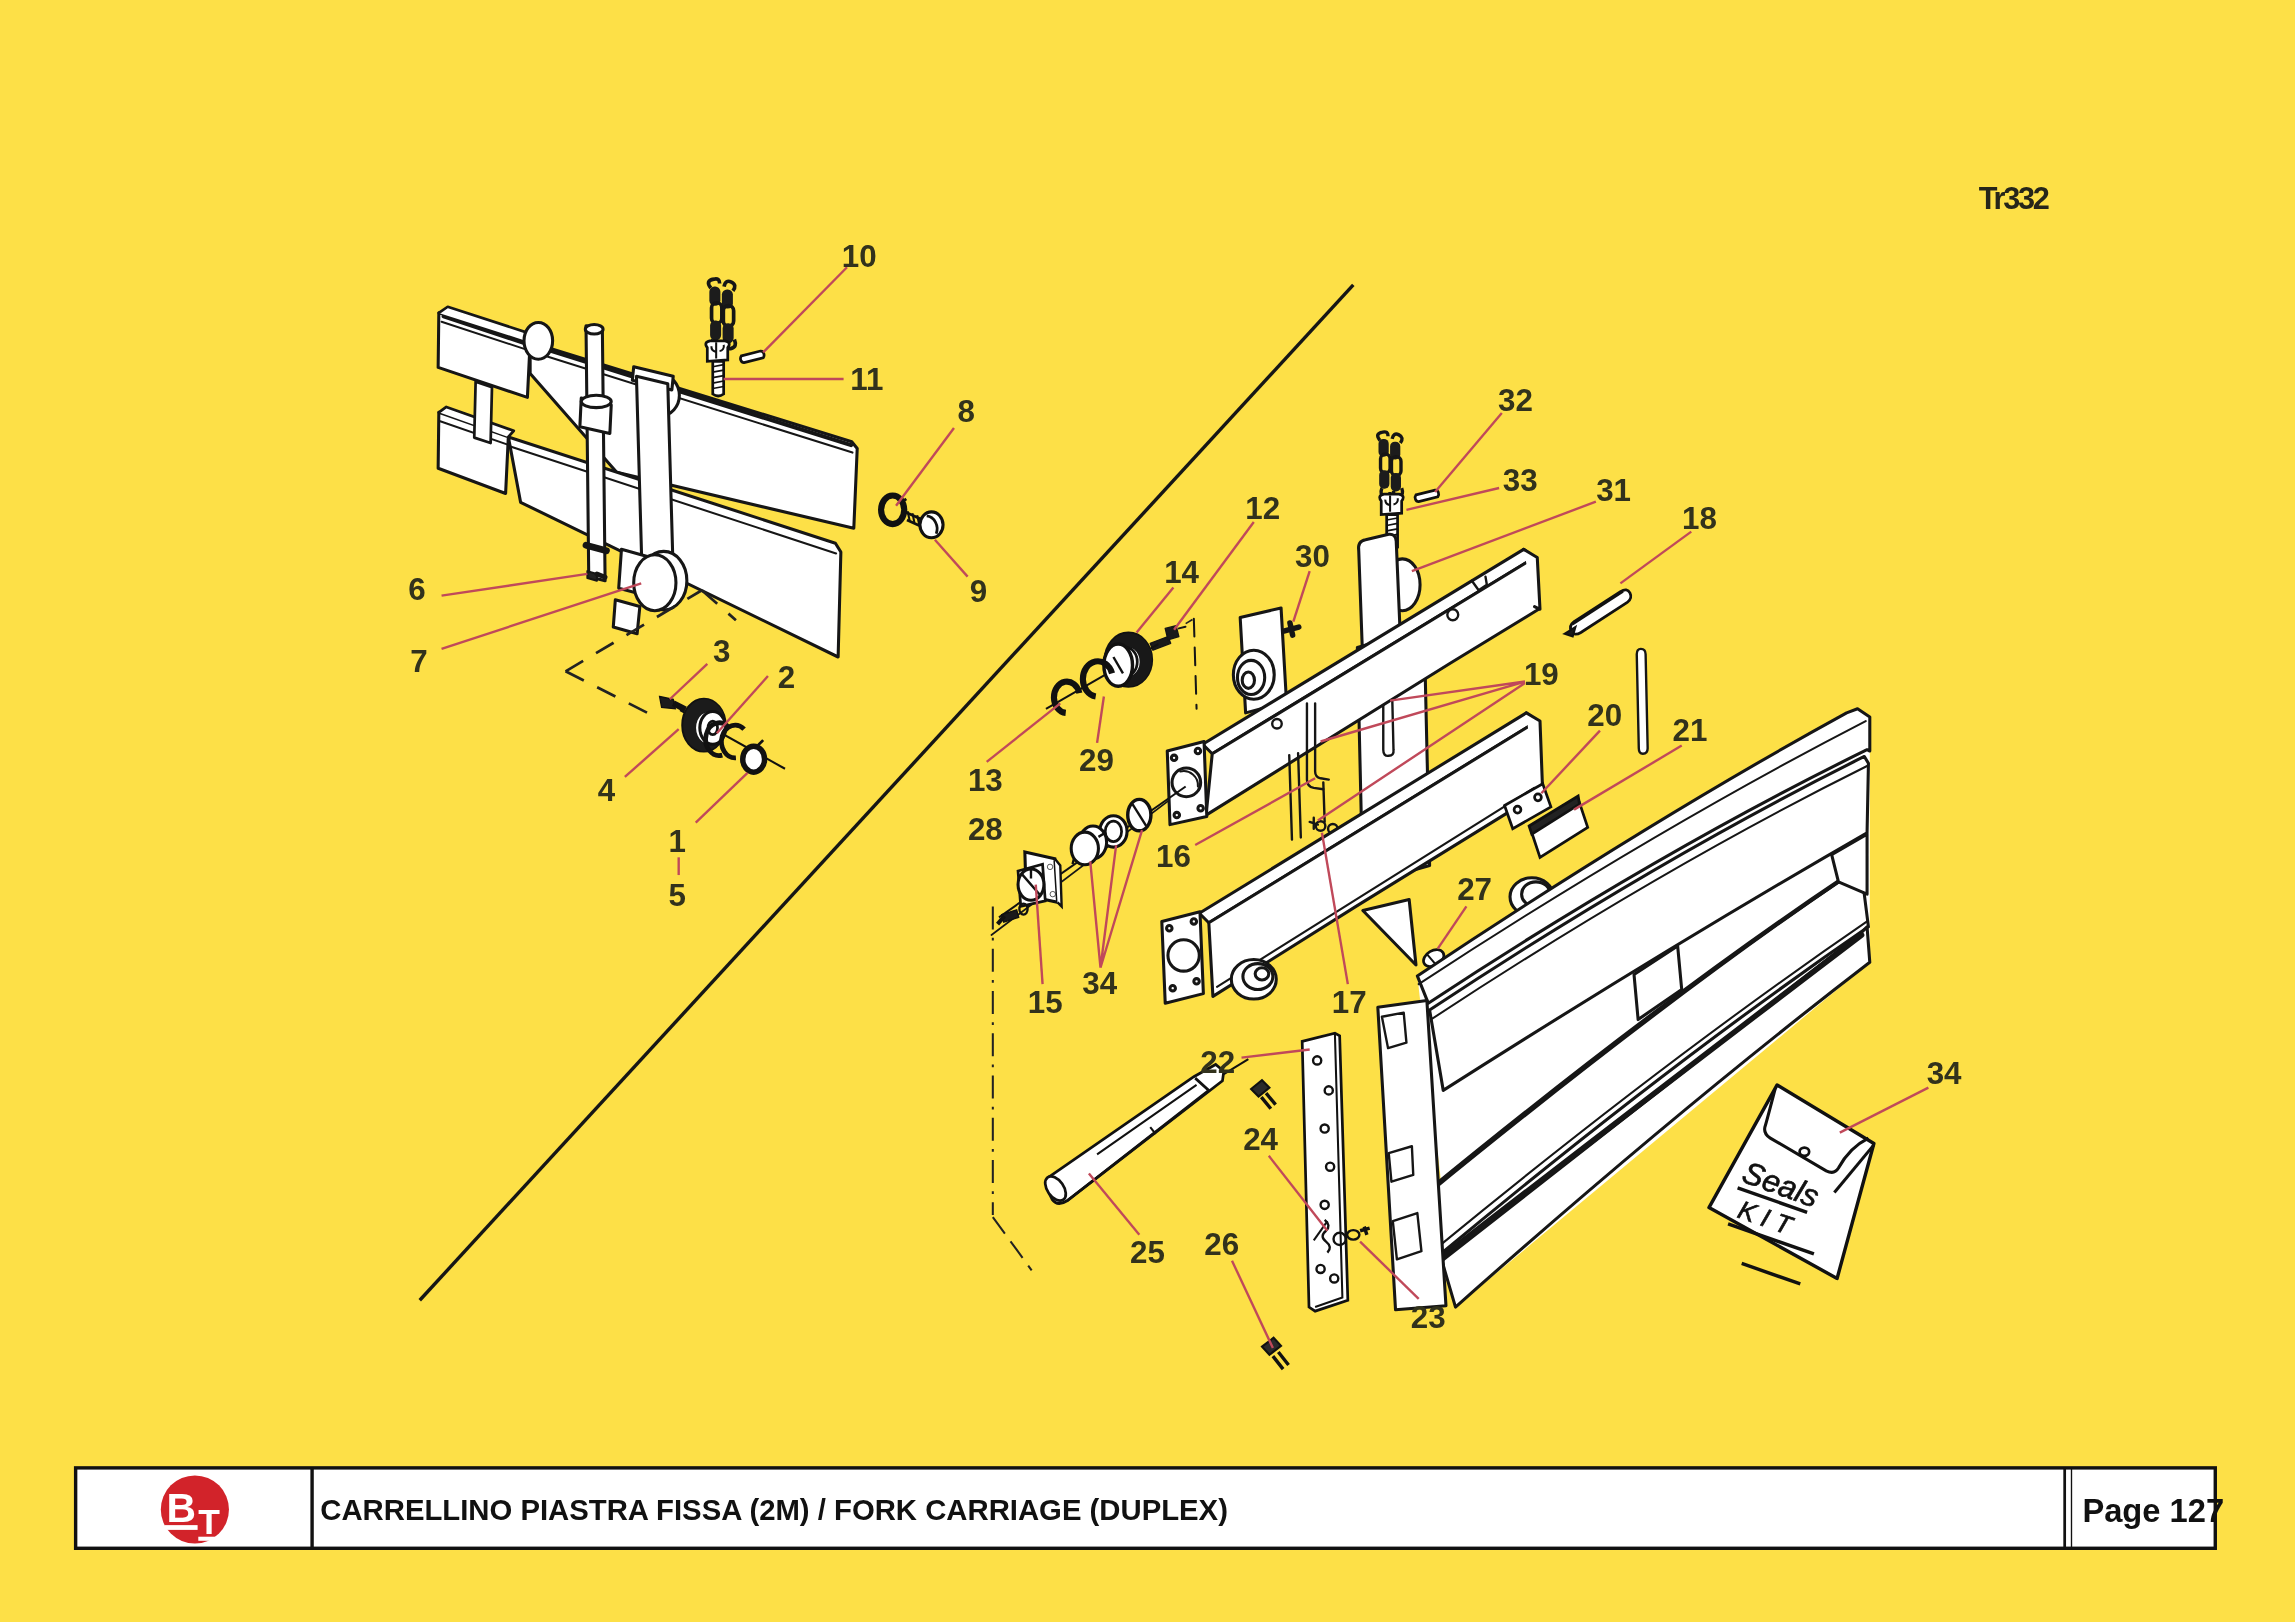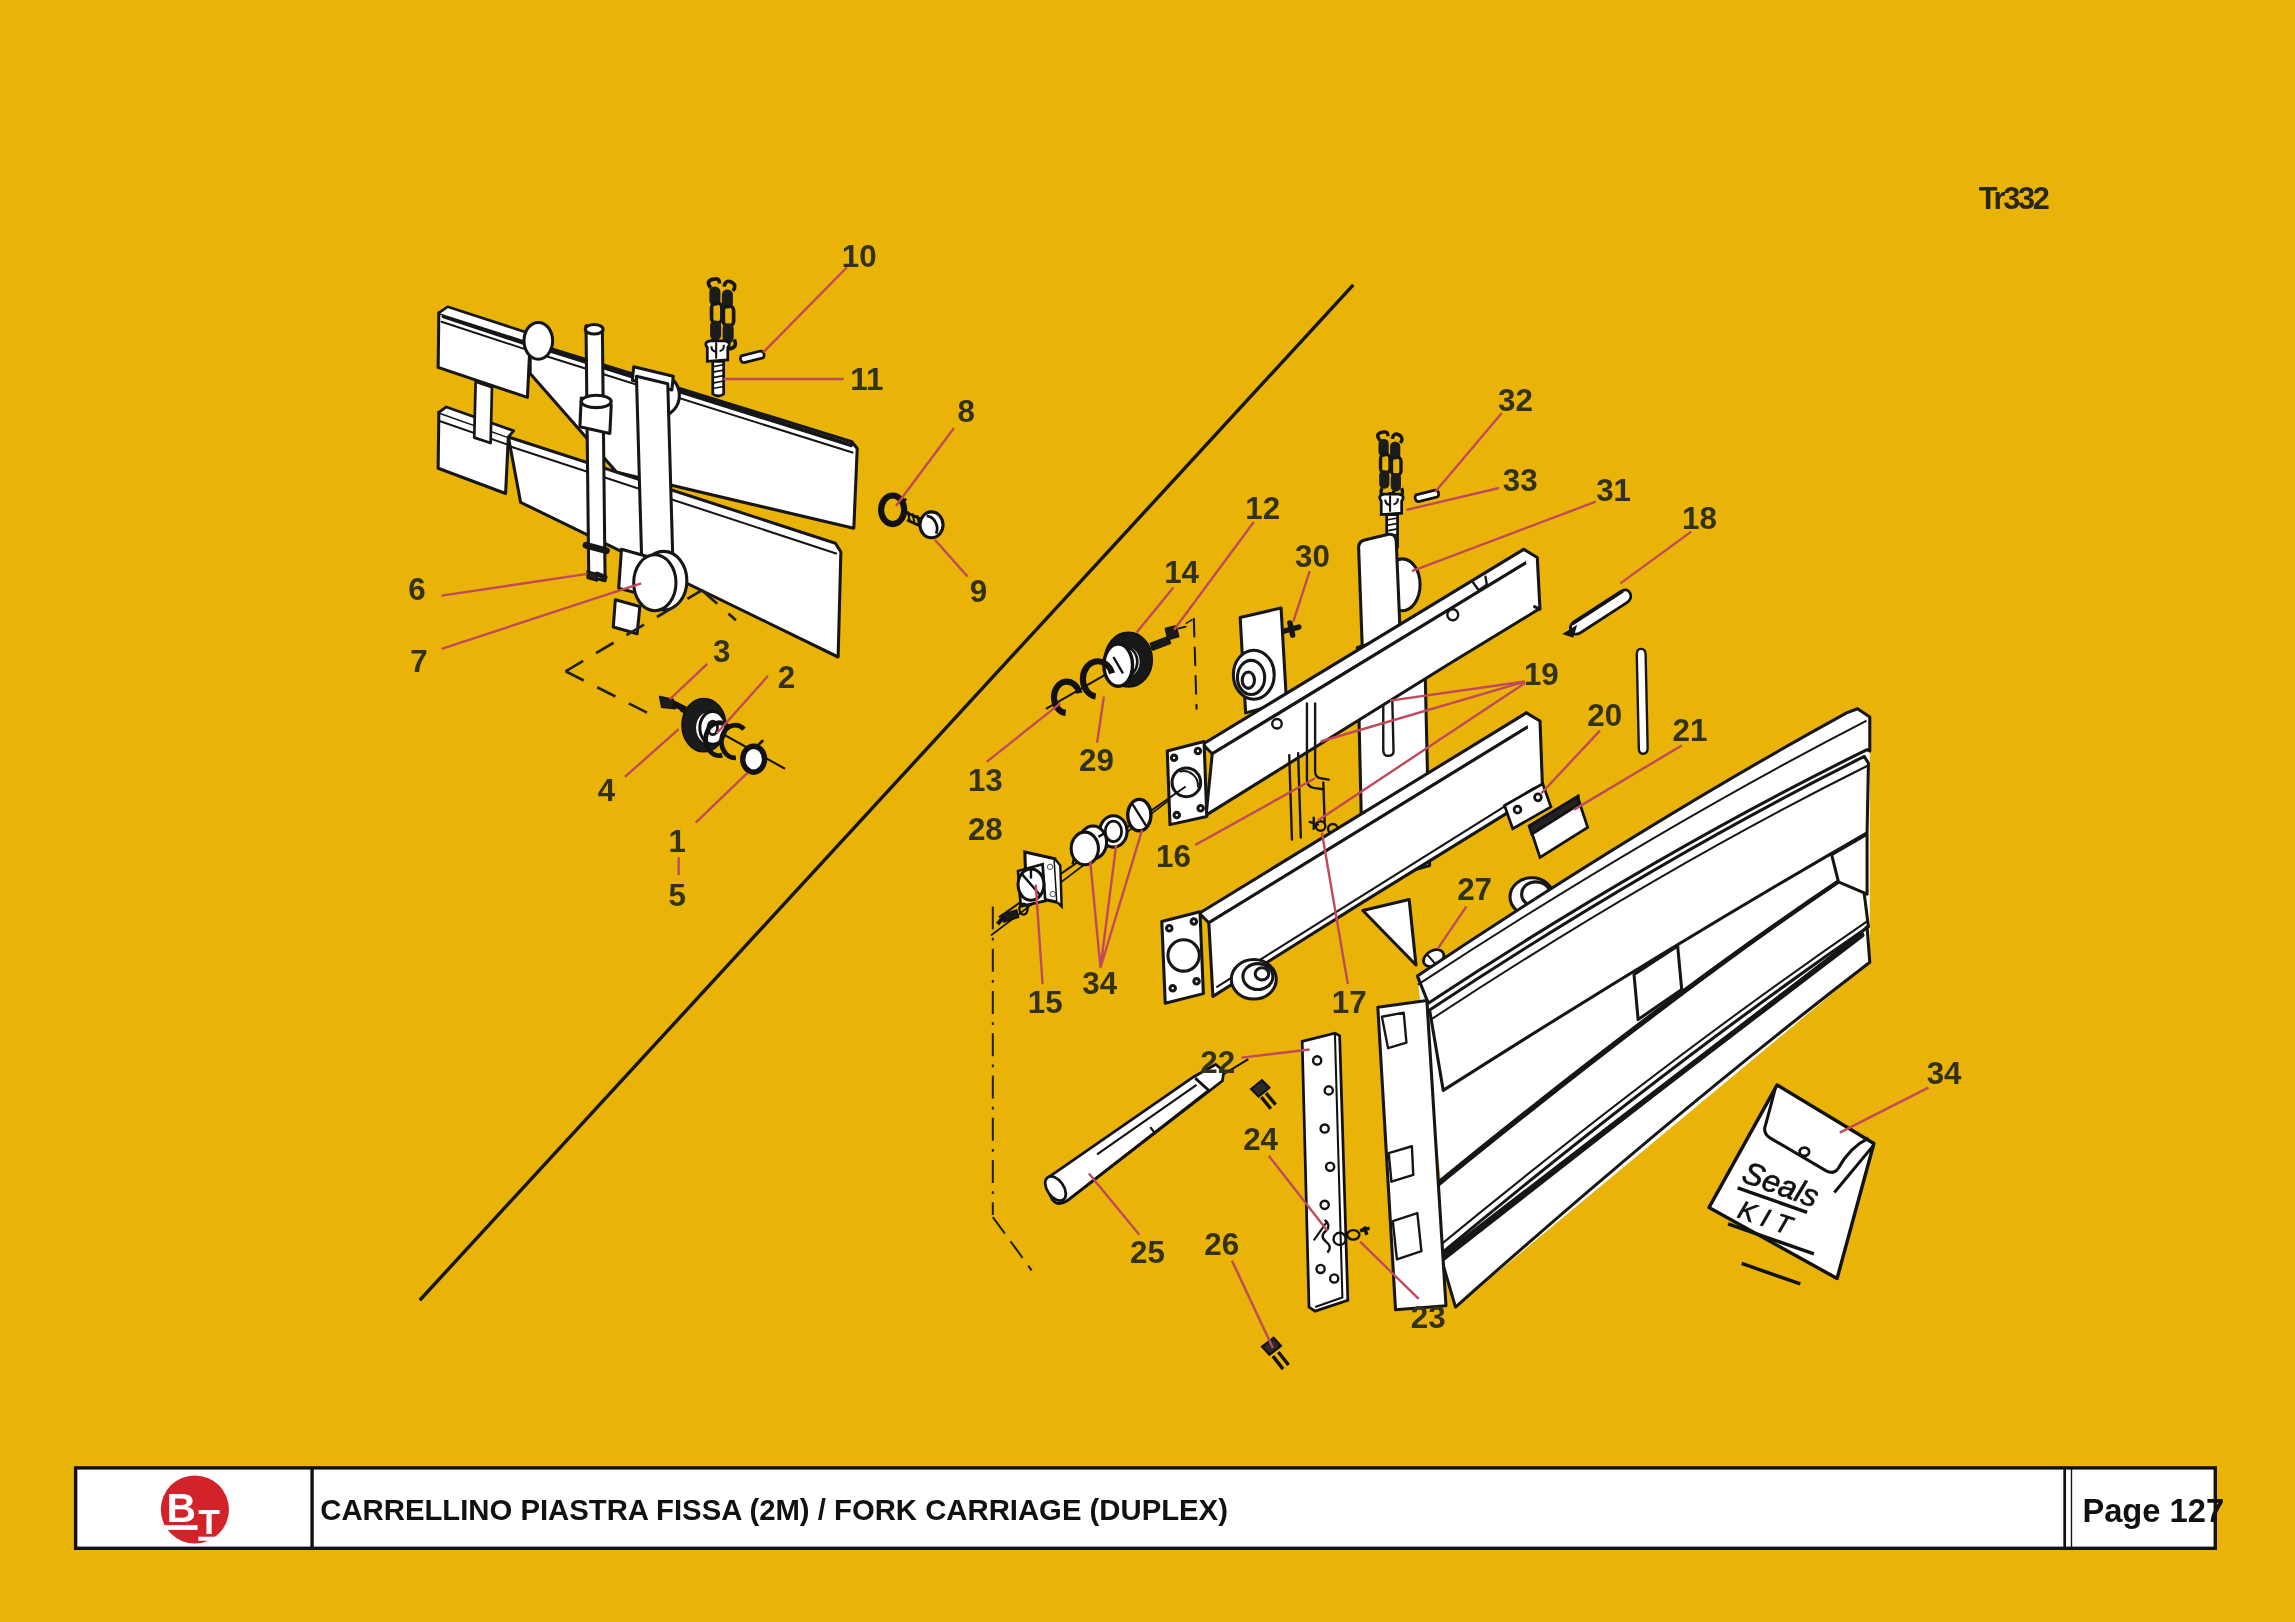--- a/index.html
+++ b/index.html
@@ -1,16 +1,16 @@
 <!DOCTYPE html>
 <html style="font-size:11px"><head>
 <meta charset="utf-8">
 <style>
   html,body{margin:0;padding:0;background:#ffffff;}
-  .page{position:relative;width:2295px;height:1622px;background:#eab308;overflow:hidden;
+  .page{position:relative;width:2295px;height:1622px;background:#fde047;overflow:hidden;
         font-family:"Liberation Sans", sans-serif;}
   svg{position:absolute;left:0;top:0;}
   text{font-family:"Liberation Sans", sans-serif;}
   .num{font-weight:bold;font-size:46px;fill:#32321c;}
 </style>
 </head>
 <body>
 <div class="page">
 <svg width="2295" height="1622" viewBox="0 0 3368 2380">
 <defs>

